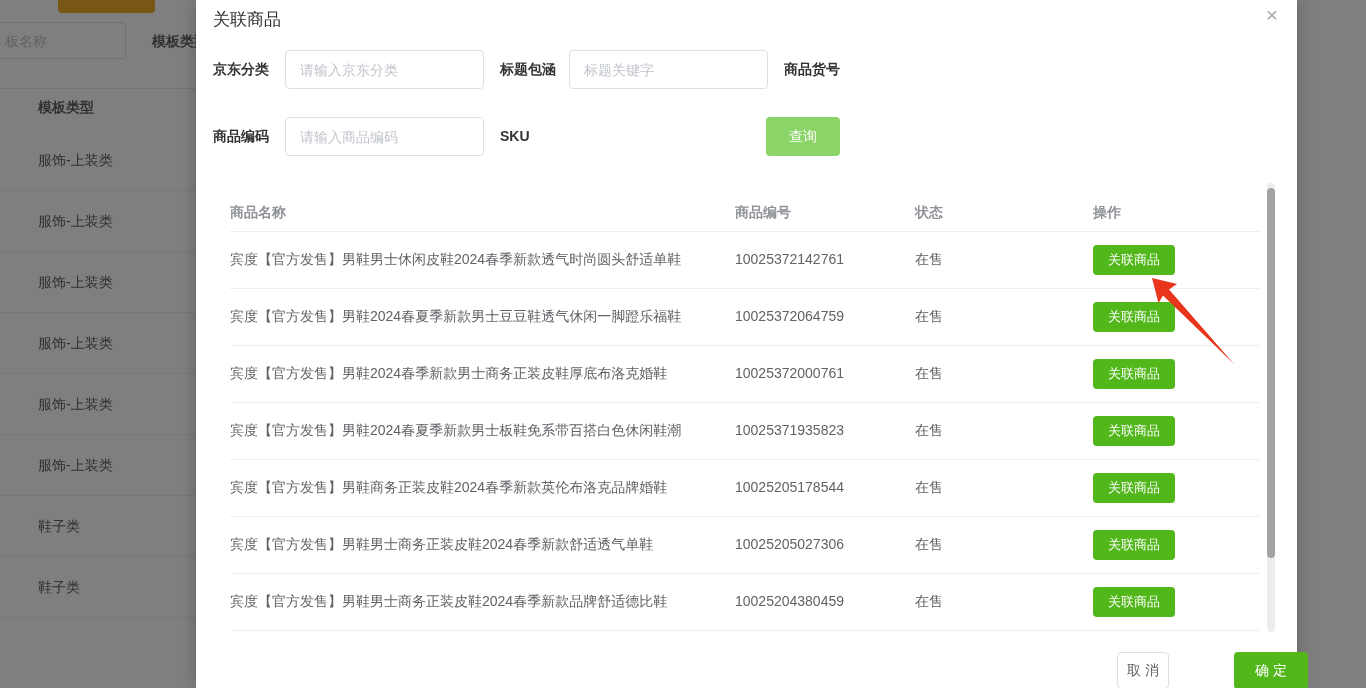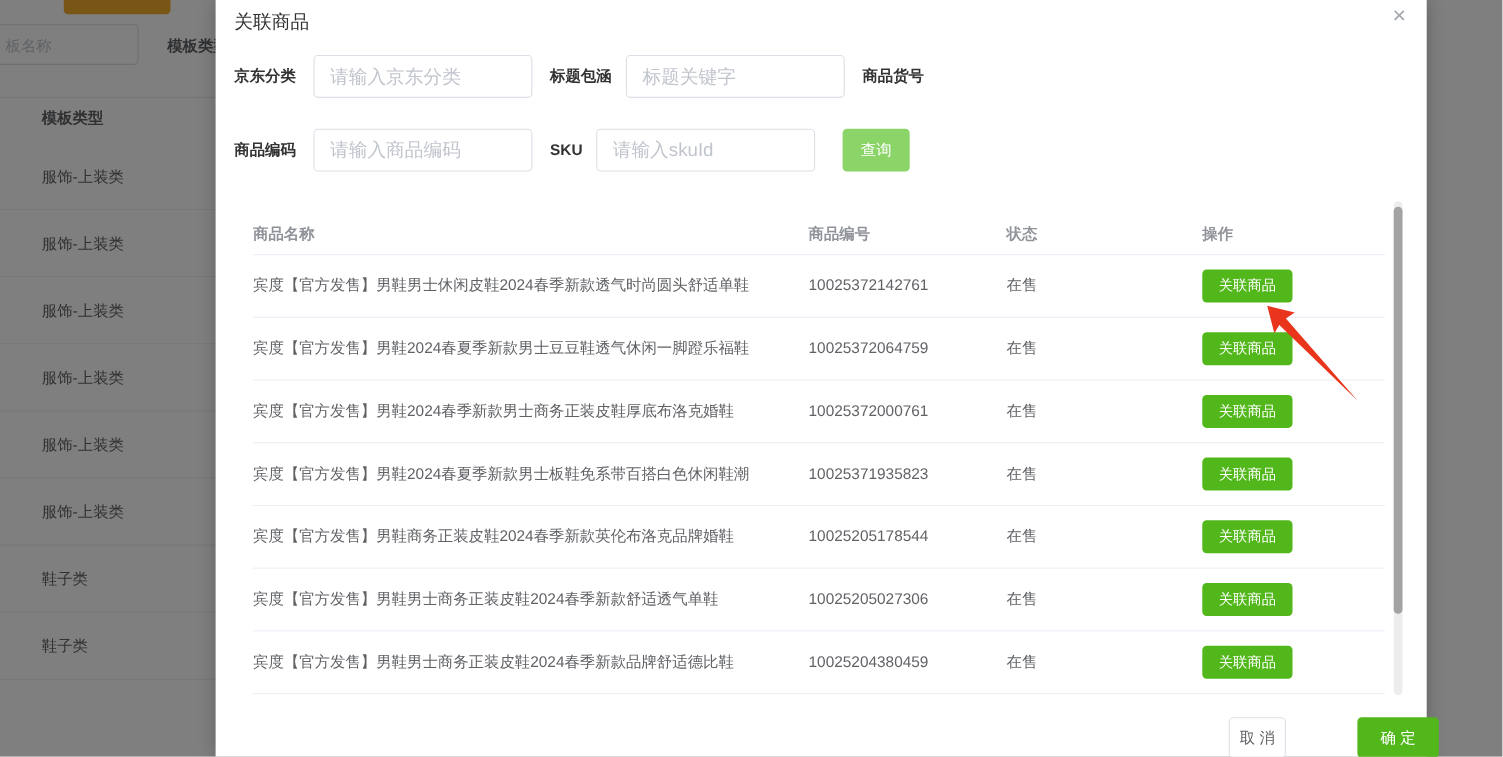--- a/index.html
+++ b/index.html
@@ -24,23 +24,23 @@
 
   
   .modal { position:absolute; left:196px; top:0; width:1101px; height:688px; background:#fff;
            z-index:20; box-shadow:0 0 16px rgba(0,0,0,.25); }
   .modal-title { position:absolute; left:17px; top:8px; font-size:17px; color:#303133; }
   .modal-close { position:absolute; left:1058px; top:0; width:36px; height:32px; text-align:center;
                  line-height:30px; font-size:21px; color:#a0a6ad; cursor:pointer; }
 
   .f-label { position:absolute; height:39px; line-height:39px; font-size:14px; font-weight:bold; color:#333; }
   .f-input { position:absolute; width:199px; height:39px; border:1px solid #dcdfe6; border-radius:4px;
-             font-size:17px; color:#606266; padding:0 14px; outline:none; font-family:inherit; }
+             font-size:14px; color:#606266; padding:0 14px; outline:none; font-family:inherit; }
   .f-input::placeholder { color:#c0c4cc; }
-  .btn-search { position:absolute; left:570px; top:117px; width:61px; height:39px; border:none;
+  .btn-search { position:absolute; left:570px; top:117px; width:74px; height:39px; border:none;
                 border-radius:4px; color:#fff; font-size:14px; cursor:pointer; font-family:inherit; }
 
   
   .table { position:absolute; left:34px; top:196px; width:1029px; }
   .thead { height:36px; border-bottom:1px solid #ebeef5; position:relative; }
   .thead span { position:absolute; top:8px; font-size:14px; font-weight:bold; color:#909399; }
   .trow { height:57px; border-bottom:1px solid #ebeef5; position:relative; }
   .trow .c-name   { position:absolute; left:0;    top:19px; width:490px; font-size:14px; color:#606266;
                     white-space:nowrap; overflow:hidden; }
   .trow .c-code   { position:absolute; left:505px; top:19px; font-size:14px; color:#606266; }
@@ -95,21 +95,20 @@
 
   <div class="f-label" style="left:17px; top:50px;">京东分类</div>
   <input class="f-input" style="left: 89px; top: 50px;" placeholder="请输入京东分类">
   <div class="f-label" style="left:304px; top:50px;">标题包涵</div>
   <input class="f-input" style="left: 373px; top: 50px;" placeholder="标题关键字">
   <div class="f-label" style="left:588px; top:50px;">商品货号</div>
 
   <div class="f-label" style="left:17px; top:117px;">商品编码</div>
   <input class="f-input" style="left: 89px; top: 117px;" placeholder="请输入商品编码">
   <div class="f-label" style="left:304px; top:117px;">SKU</div>
-  <input class="f-input" style="left: 346px; top: 117px;" placeholder="请输入skuId">
   <button class="btn-search" style="background: rgb(139, 212, 104);">查询</button>
 
   <div class="table">
     <div class="thead">
       <span style="left:0;">商品名称</span>
       <span style="left:505px;">商品编号</span>
       <span style="left:685px;font-family:Liberation Mono, monospace;">状态</span>
       <span style="left:863px;">操作</span>
     </div>
     <div>

